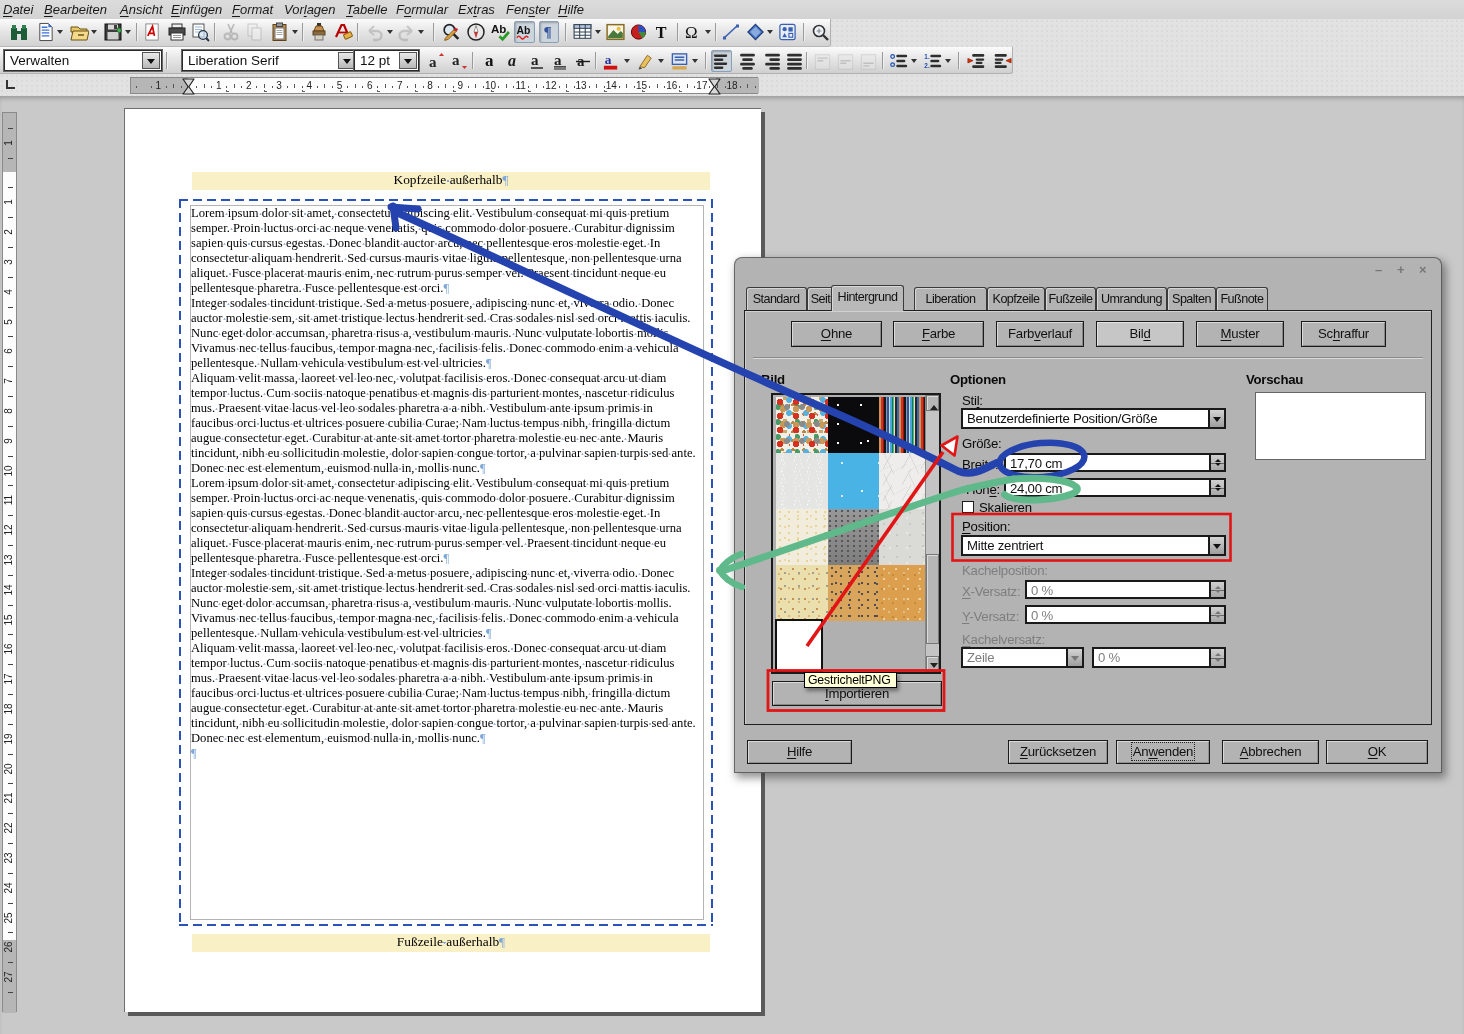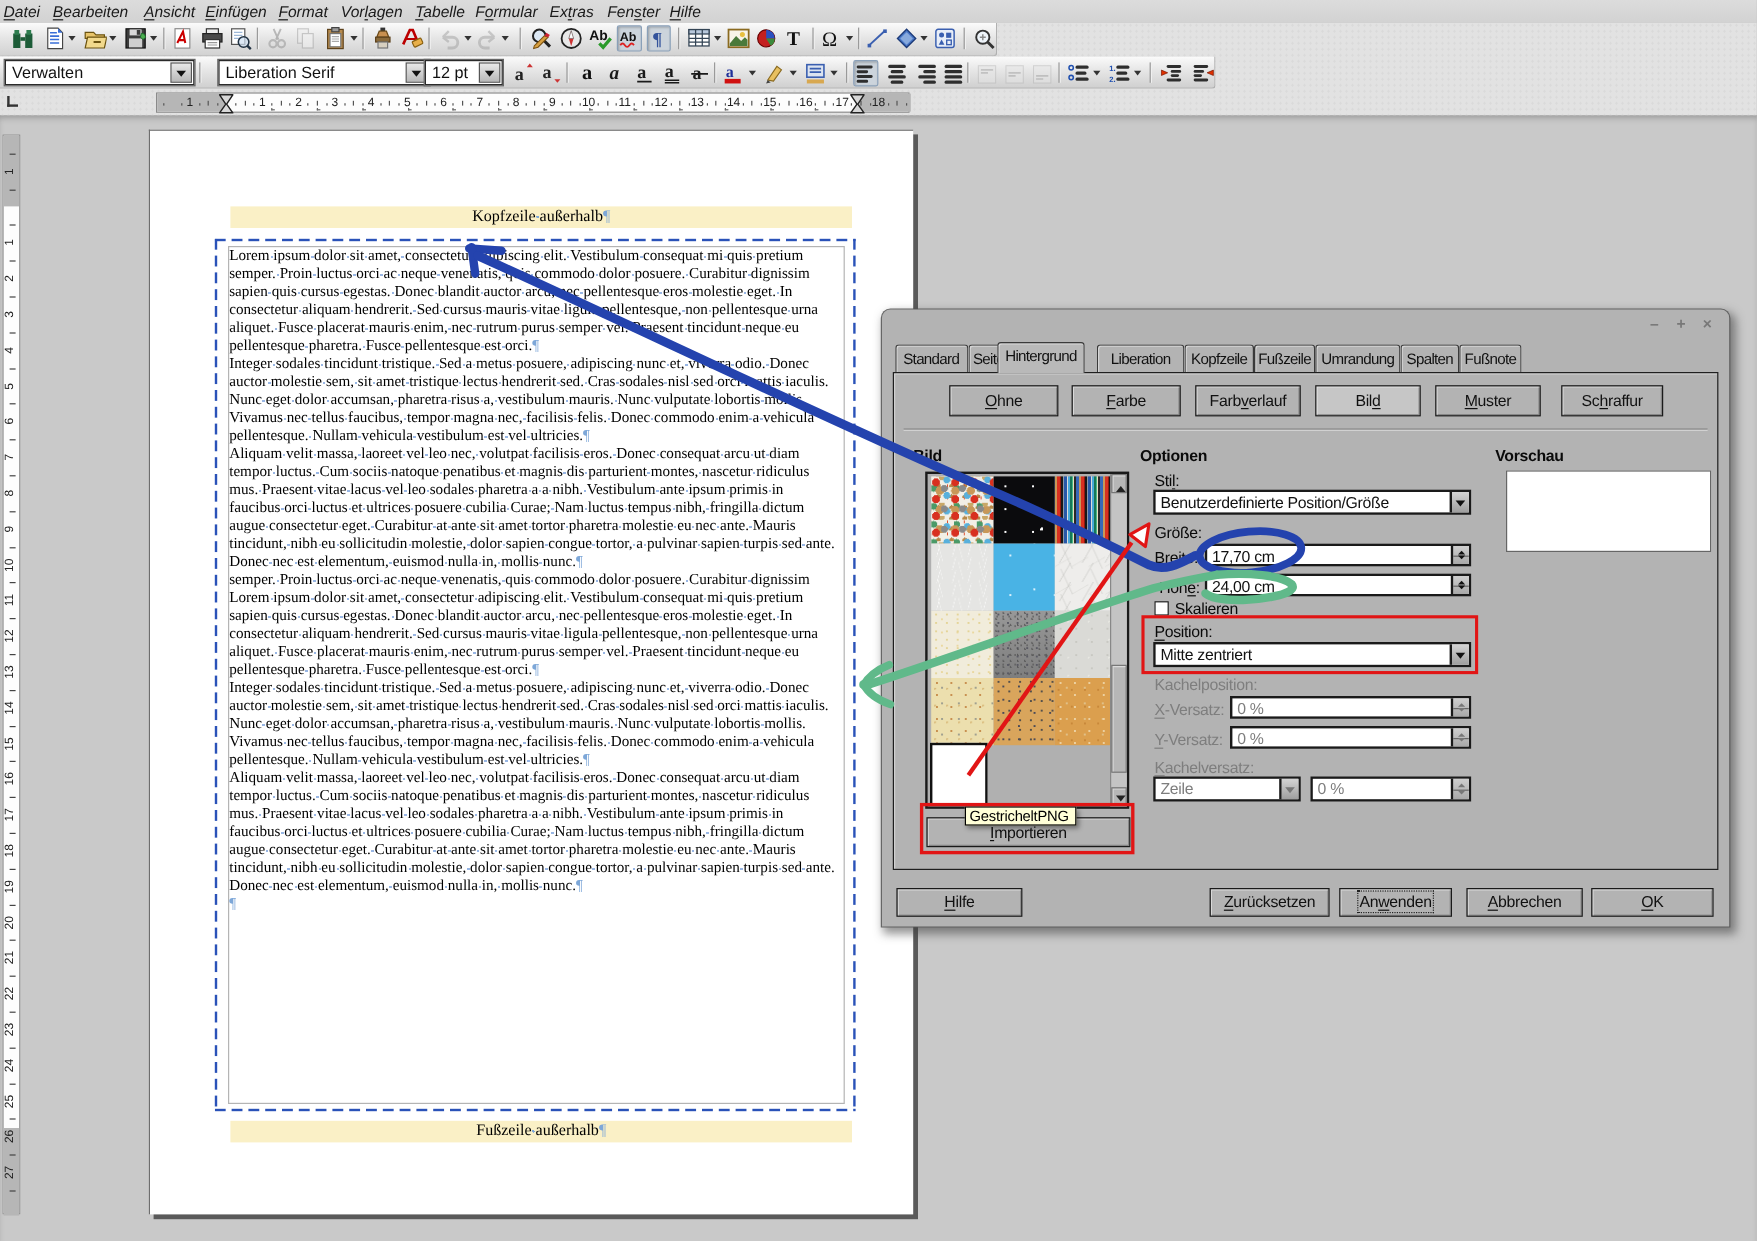--- a/index.html
+++ b/index.html
@@ -108,22 +108,22 @@
 <div class="ln">Nunc<s> </s>eget<s> </s>dolor<s> </s>accumsan,<s> </s>pharetra<s> </s>risus<s> </s>a,<s> </s>vestibulum<s> </s>mauris.<s> </s>Nunc<s> </s>vulputate<s> </s>lobortis<s> </s>mollis.<s> </s></div>
 <div class="ln">Vivamus<s> </s>nec<s> </s>tellus<s> </s>faucibus,<s> </s>tempor<s> </s>magna<s> </s>nec,<s> </s>facilisis<s> </s>felis.<s> </s>Donec<s> </s>commodo<s> </s>enim<s> </s>a<s> </s>vehicula<s> </s></div>
 <div class="ln">pellentesque.<s> </s>Nullam<s> </s>vehicula<s> </s>vestibulum<s> </s>est<s> </s>vel<s> </s>ultricies.<b>¶</b></div>
 <div class="ln">Aliquam<s> </s>velit<s> </s>massa,<s> </s>laoreet<s> </s>vel<s> </s>leo<s> </s>nec,<s> </s>volutpat<s> </s>facilisis<s> </s>eros.<s> </s>Donec<s> </s>consequat<s> </s>arcu<s> </s>ut<s> </s>diam<s> </s></div>
 <div class="ln">tempor<s> </s>luctus.<s> </s>Cum<s> </s>sociis<s> </s>natoque<s> </s>penatibus<s> </s>et<s> </s>magnis<s> </s>dis<s> </s>parturient<s> </s>montes,<s> </s>nascetur<s> </s>ridiculus<s> </s></div>
 <div class="ln">mus.<s> </s>Praesent<s> </s>vitae<s> </s>lacus<s> </s>vel<s> </s>leo<s> </s>sodales<s> </s>pharetra<s> </s>a<s> </s>a<s> </s>nibh.<s> </s>Vestibulum<s> </s>ante<s> </s>ipsum<s> </s>primis<s> </s>in<s> </s></div>
 <div class="ln">faucibus<s> </s>orci<s> </s>luctus<s> </s>et<s> </s>ultrices<s> </s>posuere<s> </s>cubilia<s> </s>Curae;<s> </s>Nam<s> </s>luctus<s> </s>tempus<s> </s>nibh,<s> </s>fringilla<s> </s>dictum<s> </s></div>
 <div class="ln">augue<s> </s>consectetur<s> </s>eget.<s> </s>Curabitur<s> </s>at<s> </s>ante<s> </s>sit<s> </s>amet<s> </s>tortor<s> </s>pharetra<s> </s>molestie<s> </s>eu<s> </s>nec<s> </s>ante.<s> </s>Mauris<s> </s></div>
 <div class="ln">tincidunt,<s> </s>nibh<s> </s>eu<s> </s>sollicitudin<s> </s>molestie,<s> </s>dolor<s> </s>sapien<s> </s>congue<s> </s>tortor,<s> </s>a<s> </s>pulvinar<s> </s>sapien<s> </s>turpis<s> </s>sed<s> </s>ante.<s> </s></div>
 <div class="ln">Donec<s> </s>nec<s> </s>est<s> </s>elementum,<s> </s>euismod<s> </s>nulla<s> </s>in,<s> </s>mollis<s> </s>nunc.<b>¶</b></div>
+<div class="ln">Lorem<s> </s>ipsum<s> </s>dolor<s> </s>sit<s> </s>amet,<s> </s>consectetur<s> </s>adipiscing<s> </s>elit.<s> </s>Vestibulum<s> </s>consequat<s> </s>mi<s> </s>quis<s> </s>pretium<s> </s></div>
 <div class="ln">semper.<s> </s>Proin<s> </s>luctus<s> </s>orci<s> </s>ac<s> </s>neque<s> </s>venenatis,<s> </s>quis<s> </s>commodo<s> </s>dolor<s> </s>posuere.<s> </s>Curabitur<s> </s>dignissim<s> </s></div>
-<div class="ln">Lorem<s> </s>ipsum<s> </s>dolor<s> </s>sit<s> </s>amet,<s> </s>consectetur<s> </s>adipiscing<s> </s>elit.<s> </s>Vestibulum<s> </s>consequat<s> </s>mi<s> </s>quis<s> </s>pretium<s> </s></div>
 <div class="ln">sapien<s> </s>quis<s> </s>cursus<s> </s>egestas.<s> </s>Donec<s> </s>blandit<s> </s>auctor<s> </s>arcu,<s> </s>nec<s> </s>pellentesque<s> </s>eros<s> </s>molestie<s> </s>eget.<s> </s>In<s> </s></div>
 <div class="ln">consectetur<s> </s>aliquam<s> </s>hendrerit.<s> </s>Sed<s> </s>cursus<s> </s>mauris<s> </s>vitae<s> </s>ligula<s> </s>pellentesque,<s> </s>non<s> </s>pellentesque<s> </s>urna<s> </s></div>
 <div class="ln">aliquet.<s> </s>Fusce<s> </s>placerat<s> </s>mauris<s> </s>enim,<s> </s>nec<s> </s>rutrum<s> </s>purus<s> </s>semper<s> </s>vel.<s> </s>Praesent<s> </s>tincidunt<s> </s>neque<s> </s>eu<s> </s></div>
 <div class="ln">pellentesque<s> </s>pharetra.<s> </s>Fusce<s> </s>pellentesque<s> </s>est<s> </s>orci.<b>¶</b></div>
 <div class="ln">Integer<s> </s>sodales<s> </s>tincidunt<s> </s>tristique.<s> </s>Sed<s> </s>a<s> </s>metus<s> </s>posuere,<s> </s>adipiscing<s> </s>nunc<s> </s>et,<s> </s>viverra<s> </s>odio.<s> </s>Donec<s> </s></div>
 <div class="ln">auctor<s> </s>molestie<s> </s>sem,<s> </s>sit<s> </s>amet<s> </s>tristique<s> </s>lectus<s> </s>hendrerit<s> </s>sed.<s> </s>Cras<s> </s>sodales<s> </s>nisl<s> </s>sed<s> </s>orci<s> </s>mattis<s> </s>iaculis.<s> </s></div>
 <div class="ln">Nunc<s> </s>eget<s> </s>dolor<s> </s>accumsan,<s> </s>pharetra<s> </s>risus<s> </s>a,<s> </s>vestibulum<s> </s>mauris.<s> </s>Nunc<s> </s>vulputate<s> </s>lobortis<s> </s>mollis.<s> </s></div>
 <div class="ln">Vivamus<s> </s>nec<s> </s>tellus<s> </s>faucibus,<s> </s>tempor<s> </s>magna<s> </s>nec,<s> </s>facilisis<s> </s>felis.<s> </s>Donec<s> </s>commodo<s> </s>enim<s> </s>a<s> </s>vehicula<s> </s></div>
 <div class="ln">pellentesque.<s> </s>Nullam<s> </s>vehicula<s> </s>vestibulum<s> </s>est<s> </s>vel<s> </s>ultricies.<b>¶</b></div>
 <div class="ln">Aliquam<s> </s>velit<s> </s>massa,<s> </s>laoreet<s> </s>vel<s> </s>leo<s> </s>nec,<s> </s>volutpat<s> </s>facilisis<s> </s>eros.<s> </s>Donec<s> </s>consequat<s> </s>arcu<s> </s>ut<s> </s>diam<s> </s></div>

